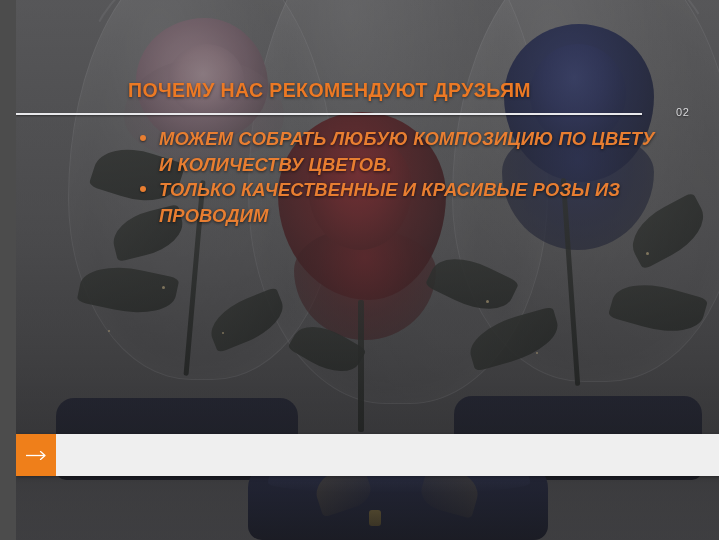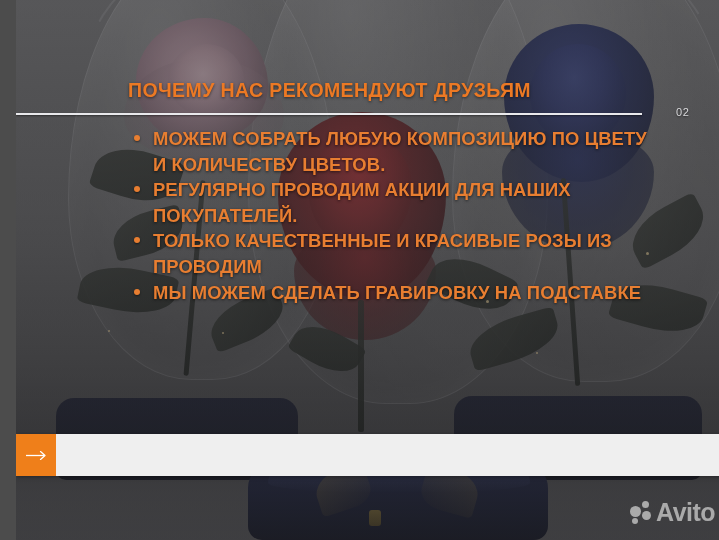--- a/index.html
+++ b/index.html
@@ -211,23 +211,24 @@
   }
 
   .page-number {
     position:absolute; left:660px; top:106px;
     font-size:11px; color:#d9d9dc;
     letter-spacing:0.6px;
     text-shadow:0 1px 2px rgba(0,0,0,0.5);
   }
 
   .bullets {
-    position:absolute; left:116px; top:126px;
+    position:absolute; left:122px; top:126px;
     width:520px;
     list-style:none;
+    font-style:italic;
   }
   .bullets li {
     position:relative;
     padding-left:21px;
     margin-bottom:0px;
     font-size:18.4px; font-weight:bold;
     line-height:25.6px;
     letter-spacing:0.1px;
     color:#e87e31;
     text-shadow:0 1px 3px rgba(0,0,0,0.62);
@@ -341,38 +342,27 @@
   <div class="content">
 
     <div class="page-title">ПОЧЕМУ НАС РЕКОМЕНДУЮТ ДРУЗЬЯМ</div>
 
     <div class="title-rule"></div>
 
     <div class="page-number">02</div>
 
     <ul class="bullets">
       <li>МОЖЕМ СОБРАТЬ ЛЮБУЮ КОМПОЗИЦИЮ ПО ЦВЕТУ И КОЛИЧЕСТВУ ЦВЕТОВ.</li>
-      <li>РЕГУЛЯРНО ПРОВОДИМ АКЦИИ ДЛЯ НАШИХ ПОКУПАТЕЛЕЙ.</li>
       <li>ТОЛЬКО КАЧЕСТВЕННЫЕ И КРАСИВЫЕ РОЗЫ ИЗ ПРОВОДИМ</li>
-      <li>МЫ МОЖЕМ СДЕЛАТЬ ГРАВИРОВКУ НА ПОДСТАВКЕ</li>
     </ul>
 
     <div class="bottom-bar"></div>
 
     <div class="arrow-btn">
       <svg width="22" height="11" viewBox="0 0 22 11">
         <path d="M1 5.5 H19" stroke="#ffffff" stroke-width="1.3" fill="none"></path>
         <path d="M15.5 1.6 L20 5.5 L15.5 9.4" stroke="#ffffff" stroke-width="1.3" fill="none" stroke-linecap="round" stroke-linejoin="round"></path>
       </svg>
     </div>
 
-    <div class="avito">
-      <div class="avito-mark">
-        <i class="am1"></i>
-          <i class="am2"></i>
-          <i class="am3"></i>
-          <i class="am4"></i>
-      </div>
-      <div class="avito-word">Avito</div>
-    </div>
 
   </div>
 </div>
 
 </body></html>

